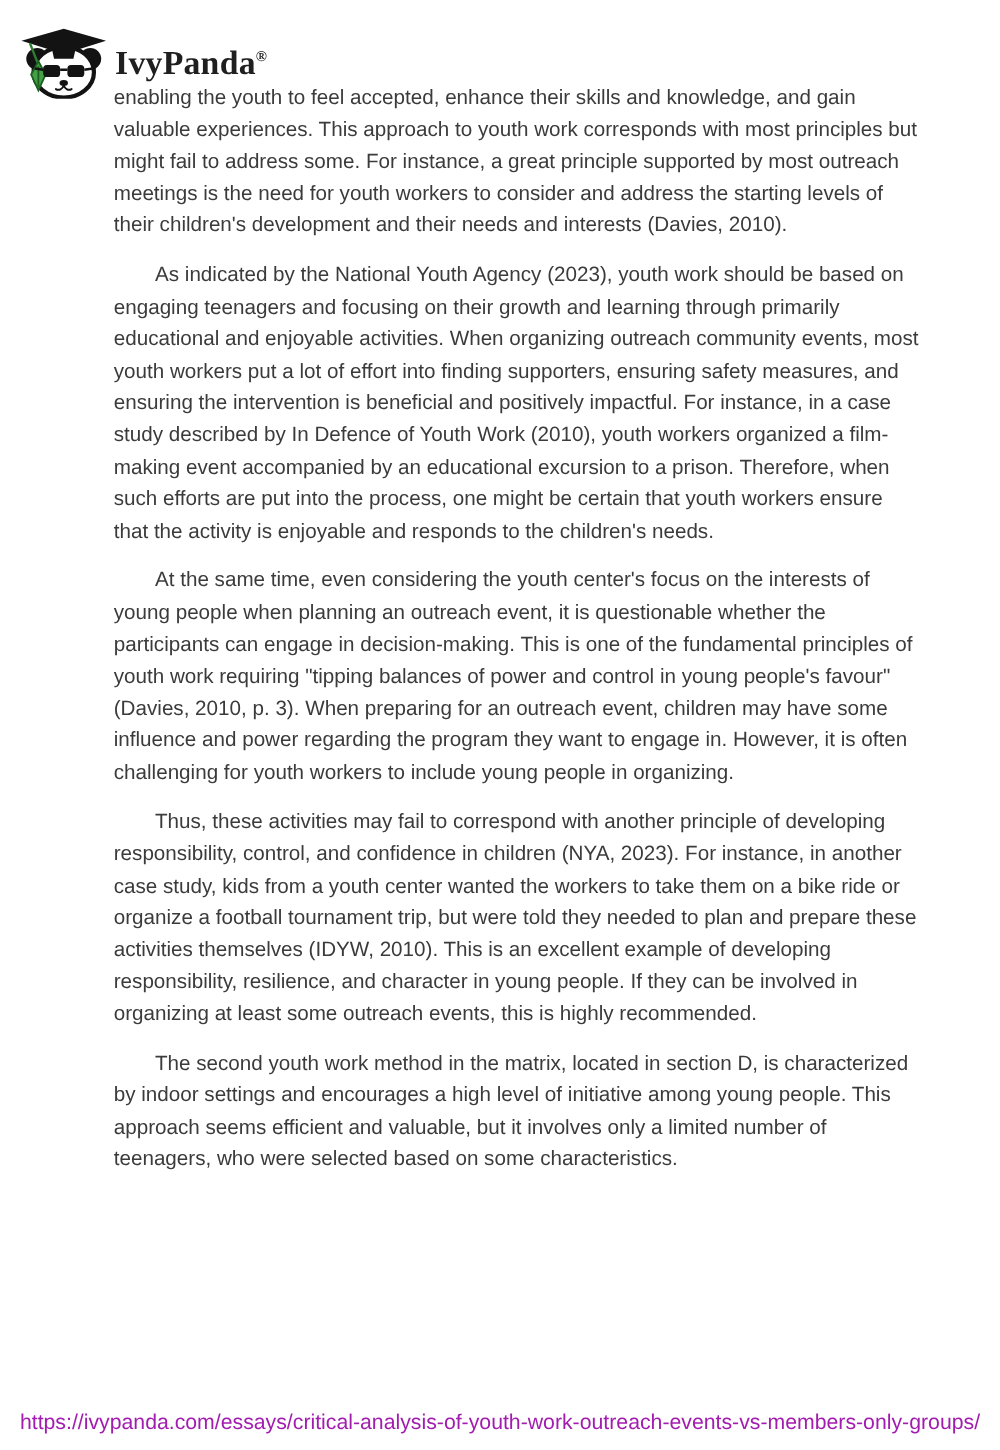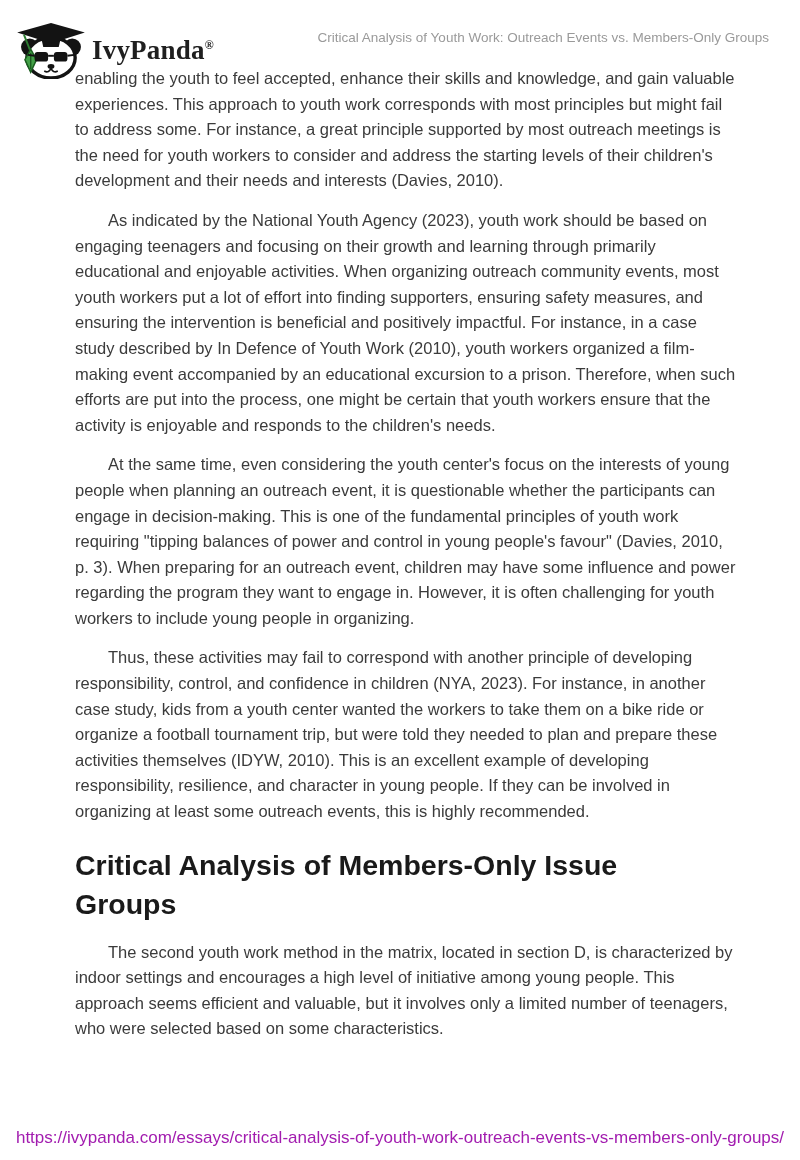--- a/index.html
+++ b/index.html
@@ -50,21 +50,21 @@
   }
 
   
   .doc-body {
     position: absolute;
     top: 66px;
     left: 75px;
     width: 662px;
   }
   .doc-body p {
-    margin: 0 0 14px 0;
+    margin: 0 0 14px 16px;
     font-size: 16.5px;
     line-height: 25.6px;
     color: #3b3b3b;
     text-indent: 33px;
     text-align: left;
   }
   .doc-body p.no-indent { text-indent: 0; }
   .doc-body h2 {
     margin: 21px 0 16px 0;
     font-size: 28.5px;
@@ -111,27 +111,25 @@
       <rect x="41" y="32" width="14" height="10" rx="3" fill="#131313"></rect>
       <line x1="35" y1="36" x2="41" y2="36" stroke="#131313" stroke-width="2"></line>
       <line x1="14" y1="35" x2="21" y2="36" stroke="#131313" stroke-width="2"></line>
       <line x1="55" y1="36" x2="62" y2="35" stroke="#131313" stroke-width="2"></line>
 
       <ellipse cx="38" cy="47" rx="3.5" ry="2.5" fill="#131313"></ellipse>
       <path d="M38,49 c-1,3 -4,4.5 -6.5,3 M38,49 c1,3 4,4.5 6.5,3" fill="none" stroke="#131313" stroke-width="1.6" stroke-linecap="round"></path>
     </svg>
     <span class="wordmark"><span>IvyPanda</span><sup>®</sup></span>
   </div>
-  <div class="doc-title">Critical Analysis of Youth Work: Outreach Events vs. Members-Only Groups</div>
 </div>
 
 <div class="doc-body">
   <p class="no-indent">enabling the youth to feel accepted, enhance their skills and knowledge, and gain valuable experiences. This approach to youth work corresponds with most principles but might fail to address some. For instance, a great principle supported by most outreach meetings is the need for youth workers to consider and address the starting levels of their children's development and their needs and interests (Davies, 2010).</p>
   <p>As indicated by the National Youth Agency (2023), youth work should be based on engaging teenagers and focusing on their growth and learning through primarily educational and enjoyable activities. When organizing outreach community events, most youth workers put a lot of effort into finding supporters, ensuring safety measures, and ensuring the intervention is beneficial and positively impactful. For instance, in a case study described by In Defence of Youth Work (2010), youth workers organized a film-making event accompanied by an educational excursion to a prison. Therefore, when such efforts are put into the process, one might be certain that youth workers ensure that the activity is enjoyable and responds to the children's needs.</p>
   <p>At the same time, even considering the youth center's focus on the interests of young people when planning an outreach event, it is questionable whether the participants can engage in decision-making. This is one of the fundamental principles of youth work requiring "tipping balances of power and control in young people's favour" (Davies, 2010, p. 3). When preparing for an outreach event, children may have some influence and power regarding the program they want to engage in. However, it is often challenging for youth workers to include young people in organizing.</p>
   <p>Thus, these activities may fail to correspond with another principle of developing responsibility, control, and confidence in children (NYA, 2023). For instance, in another case study, kids from a youth center wanted the workers to take them on a bike ride or organize a football tournament trip, but were told they needed to plan and prepare these activities themselves (IDYW, 2010). This is an excellent example of developing responsibility, resilience, and character in young people. If they can be involved in organizing at least some outreach events, this is highly recommended.</p>
-  <h2>Critical Analysis of Members-Only Issue Groups</h2>
   <p>The second youth work method in the matrix, located in section D, is characterized by indoor settings and encourages a high level of initiative among young people. This approach seems efficient and valuable, but it involves only a limited number of teenagers, who were selected based on some characteristics.</p>
 </div>
 
 <div class="page-footer">
   <span class="source-url">https://ivypanda.com/essays/critical-analysis-of-youth-work-outreach-events-vs-members-only-groups/</span>
 </div>
 
 </body></html>

